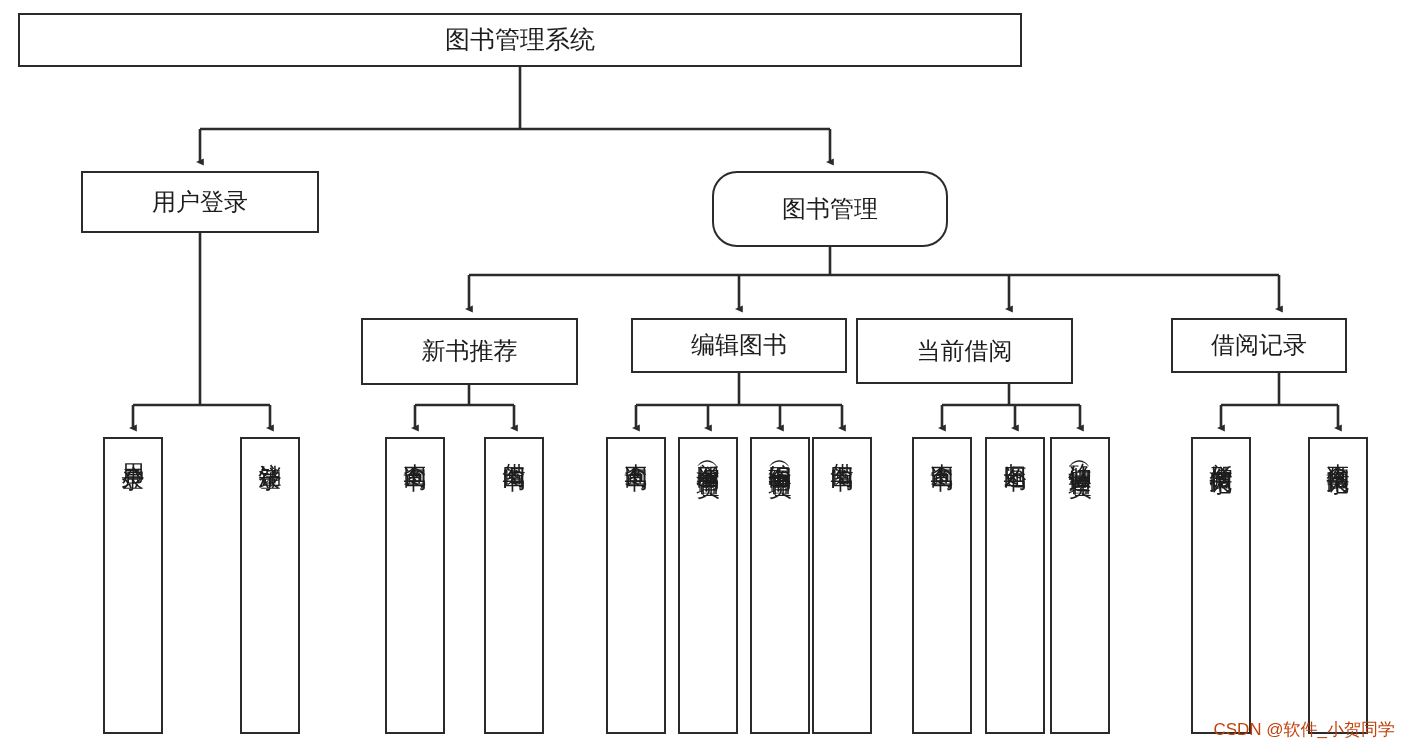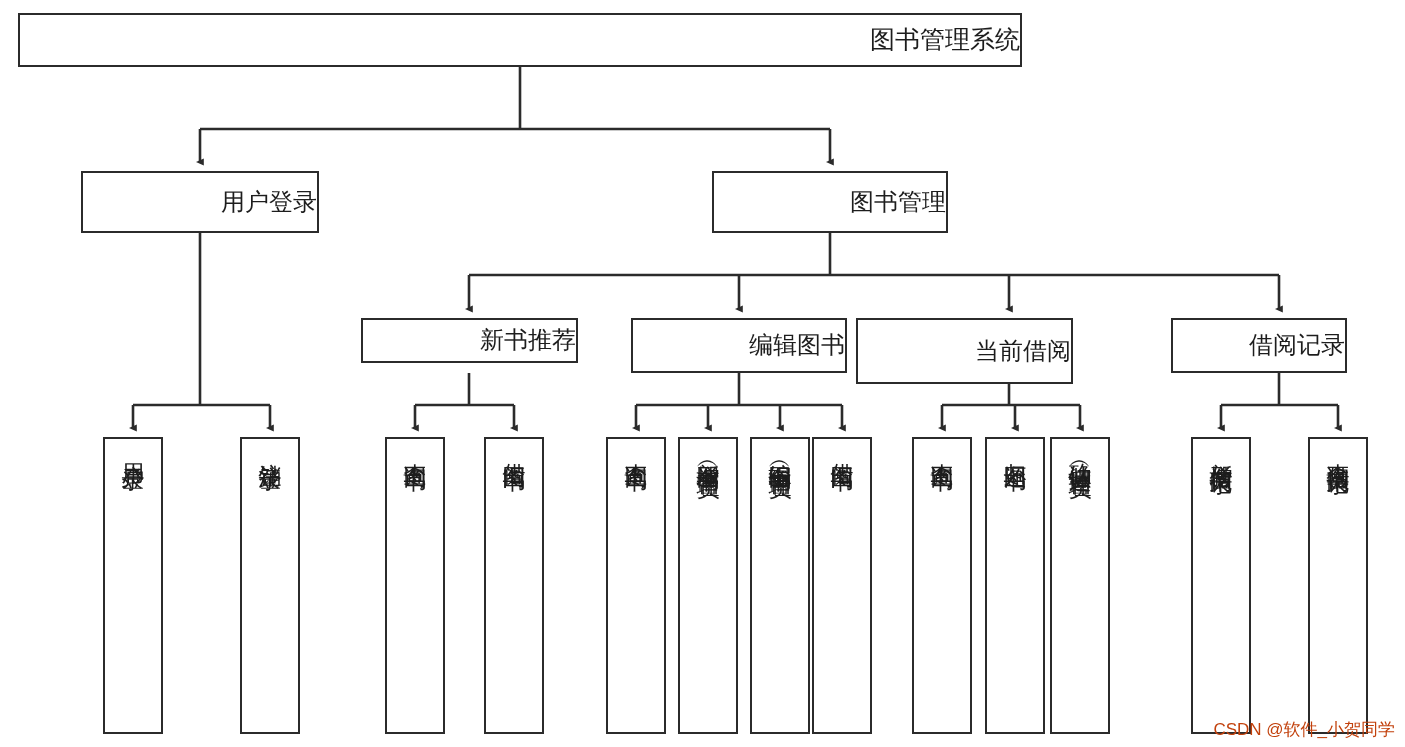--- a/index.html
+++ b/index.html
@@ -25,21 +25,21 @@
     width: 1405px;
     height: 747px;
   }
   .node-box {
     position: absolute;
     box-sizing: border-box;
     background: #ffffff;
     border: 2px solid #2b2b2b;
     display: flex;
     align-items: center;
-    justify-content: flex-end;
+    justify-content: center;
     overflow: hidden;
   }
   .node-label {
     color: #1d1d1d;
     font-family: "Liberation Sans", "DejaVu Sans", sans-serif;
     line-height: 1.18;
     white-space: nowrap;
     text-align: center;
   }
   .node-horizontal .node-label {
@@ -120,26 +120,26 @@
   </svg>
 
   <div class="node-box node-root node-horizontal" id="node-root" style="left: 18px; top: 13px; width: 1004px; height: 54px;">
     <span class="node-label">图书管理系统</span>
   </div>
 
   <div id="level2-layer">
       <div class="node-box node-horizontal" style="left: 81px; top: 171px; width: 238px; height: 62px;">
         <span class="node-label">用户登录</span>
       </div>
-      <div class="node-box node-horizontal" style="left: 712px; top: 171px; width: 236px; height: 62px;">
+      <div class="node-box node-horizontal" style="left: 712px; top: 171px; width: 236px; height: 76px; border-radius: 25px;">
         <span class="node-label">图书管理</span>
       </div>
     </div>
   <div id="level3-layer">
-      <div class="node-box node-horizontal" style="left: 361px; top: 318px; width: 217px; height: 45px;">
+      <div class="node-box node-horizontal" style="left: 361px; top: 318px; width: 217px; height: 67px;">
         <span class="node-label">新书推荐</span>
       </div>
       <div class="node-box node-horizontal" style="left: 631px; top: 318px; width: 216px; height: 55px;">
         <span class="node-label">编辑图书</span>
       </div>
       <div class="node-box node-horizontal" style="left: 856px; top: 318px; width: 217px; height: 66px;">
         <span class="node-label">当前借阅</span>
       </div>
       <div class="node-box node-horizontal" style="left: 1171px; top: 318px; width: 176px; height: 55px;">
         <span class="node-label">借阅记录</span>

